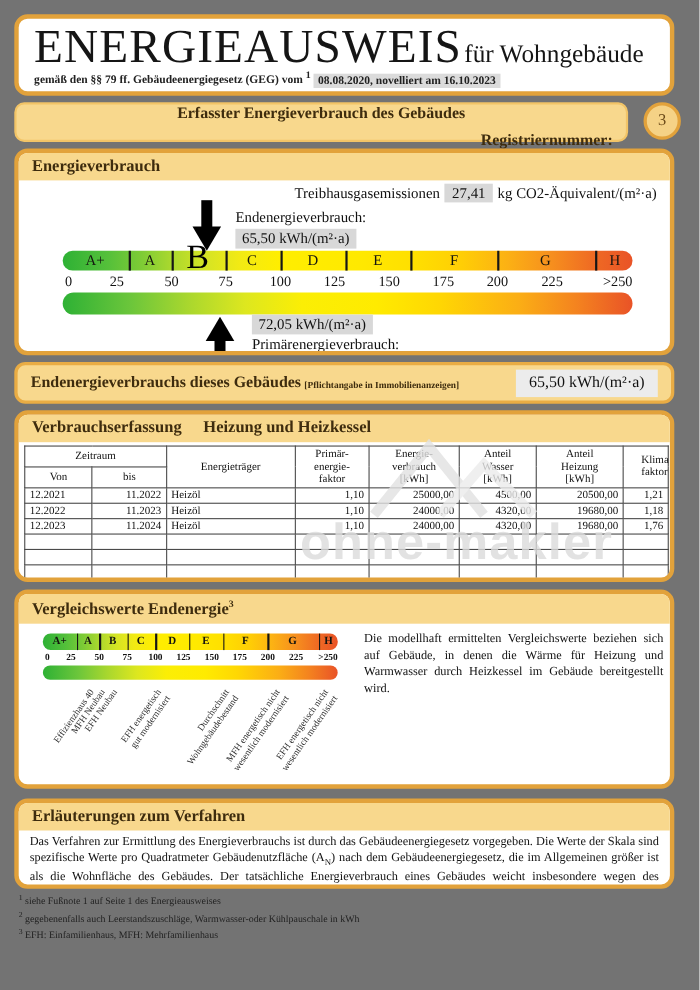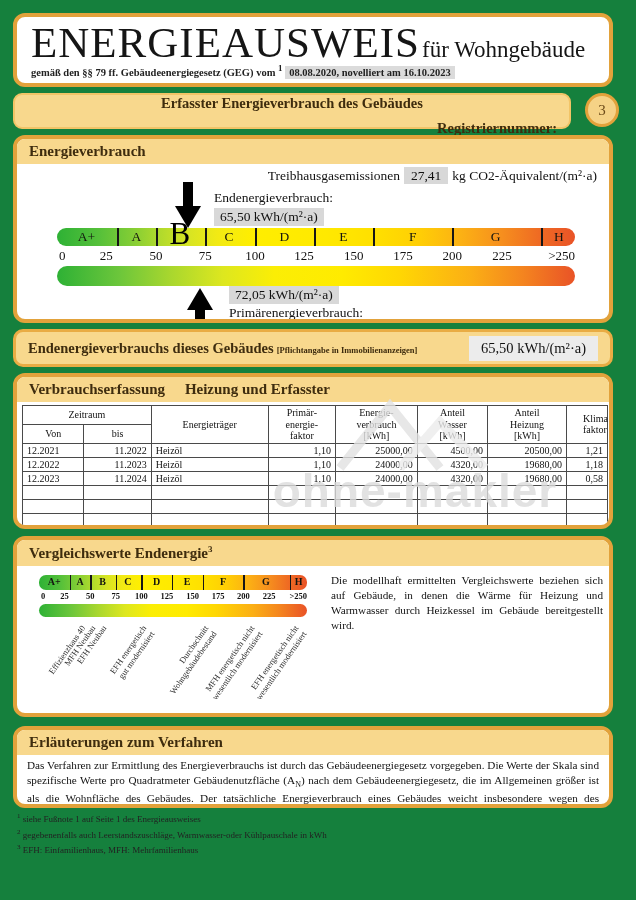--- a/index.html
+++ b/index.html
@@ -1,16 +1,16 @@
 <!DOCTYPE html>
 <html><head>
 <meta charset="utf-8">
 <style>
   html,body{margin:0;padding:0;background:#fff;}
-  .page{position:relative;width:636px;height:900px;background:#15803d;
+  .page{position:relative;width:636px;height:900px;background:#737373;
         font-family:"Liberation Serif",serif;color:#111;overflow:hidden;}
   .box{box-sizing:border-box;position:absolute;left:13px;width:600px;}
   
   .title-box{top:13px;height:74px;border:4px solid #E2A23B;border-radius:12px;padding:1px 10px 0 14px;background:#fff;}
   .title-line{white-space:nowrap;}
   .title-main{font-size:43px;letter-spacing:1px;color:#151515;}
   .title-suffix{font-size:23px;margin-left:2px;color:#151515;}
   .law-line{font-size:10.5px;font-weight:bold;margin-top:-4px;color:#222;}
   .hl{background:#DBDBDB;padding:1px 4px;font-weight:bold;}
   
@@ -173,21 +173,21 @@
 
   <div class="box banner">
     <span class="banner-label">Endenergieverbrauchs dieses Gebäudes</span>
     <span class="banner-note">[Pflichtangabe in Immobilienanzeigen]</span>
     <span class="banner-value">65,50 kWh/(m²·a)</span>
   </div>
 
   <div class="box section sec-consumption">
     <div class="sec-header">
       <span>Verbrauchserfassung</span>
-      <span style="margin-left:16px">Heizung und Erfasster</span>
+      <span style="margin-left:16px">Heizung und Heizkessel</span>
     </div>
     <div class="sec-body">
       <table class="consumption">
         <colgroup>
           <col style="width:10.5%">
             <col style="width:11.5%">
             <col style="width:20%">
             <col style="width:11.5%">
           <col style="width:14%">
             <col style="width:12%">
@@ -240,21 +240,21 @@
             <td class="td-r">1,18</td>
           </tr>
           <tr>
             <td>12.2023</td>
             <td class="td-r">11.2024</td>
             <td>Heizöl</td>
             <td class="td-r">1,10</td>
             <td class="td-r">24000,00</td>
             <td class="td-r">4320,00</td>
             <td class="td-r">19680,00</td>
-            <td class="td-r">0,58</td>
+            <td class="td-r">1,76</td>
           </tr>
           <tr>
               <td></td>
               <td></td>
               <td></td>
               <td></td>
               <td></td>
               <td></td>
               <td></td>
               <td></td>

